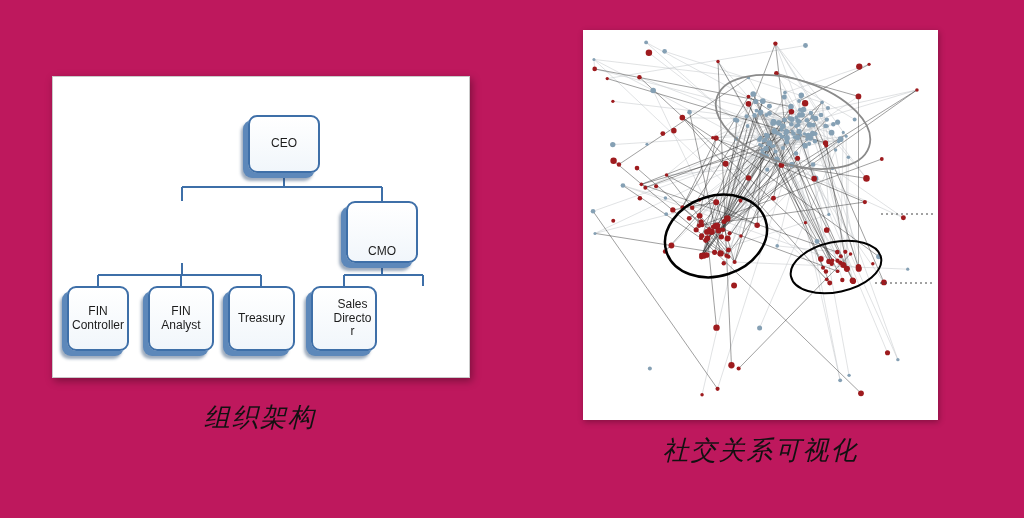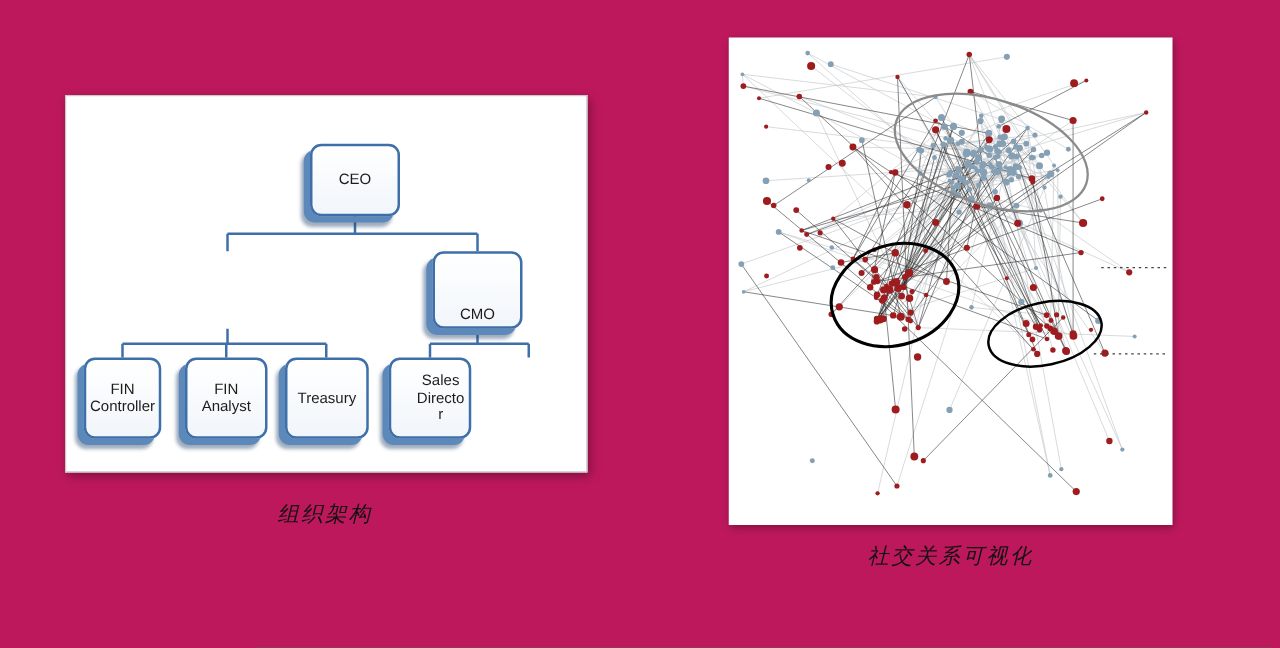--- a/index.html
+++ b/index.html
@@ -19,21 +19,21 @@
   .n-ceo{left:195px;top:38px;width:72px;height:58px;}
   .n-cfo{left:93px;top:124px;width:72px;height:62px;}
   .n-cmo{left:293px;top:124px;width:72px;height:62px;align-items:flex-end;}
   .n-finc{left:14px;top:209px;width:62px;height:65px;}
   .n-fina{left:95px;top:209px;width:66px;height:65px;}
   .n-trea{left:175px;top:209px;width:67px;height:65px;}
   .n-sales{left:258px;top:209px;width:66px;height:65px;padding-left:19px;}
   .n-mktg{left:336px;top:209px;width:68px;height:65px;}
   .caption{position:absolute;text-align:center;color:#111111;
            font-family:Liberation Mono, monospace;font-style:italic;
-           font-size:17px;letter-spacing:2px;}
+           font-size:26px;letter-spacing:2px;}
   .cap-left{left:52px;top:400px;width:416px;}
   .cap-right{left:583px;top:433px;width:355px;}
   #net-svg{display:block;width:355px;height:390px;}
 </style>
 </head>
 <body>
 
 <div class="slide">
 
   <div class="panel org-panel">

